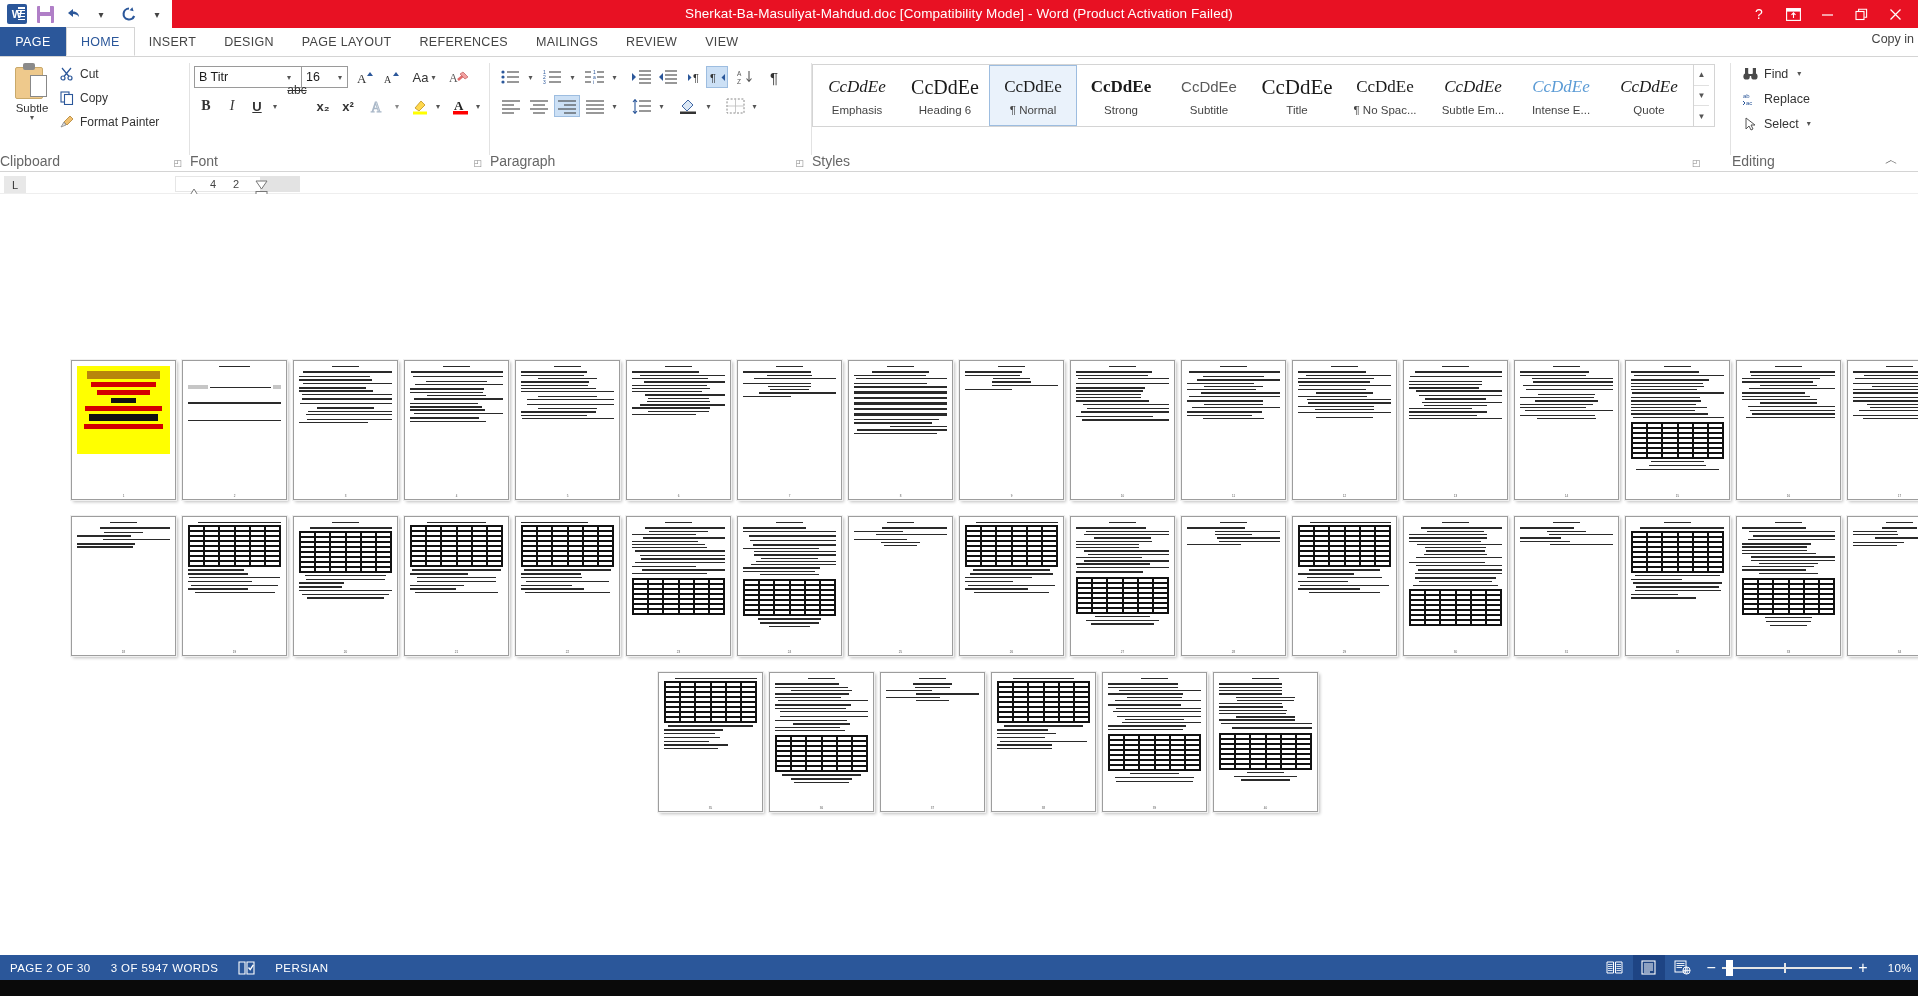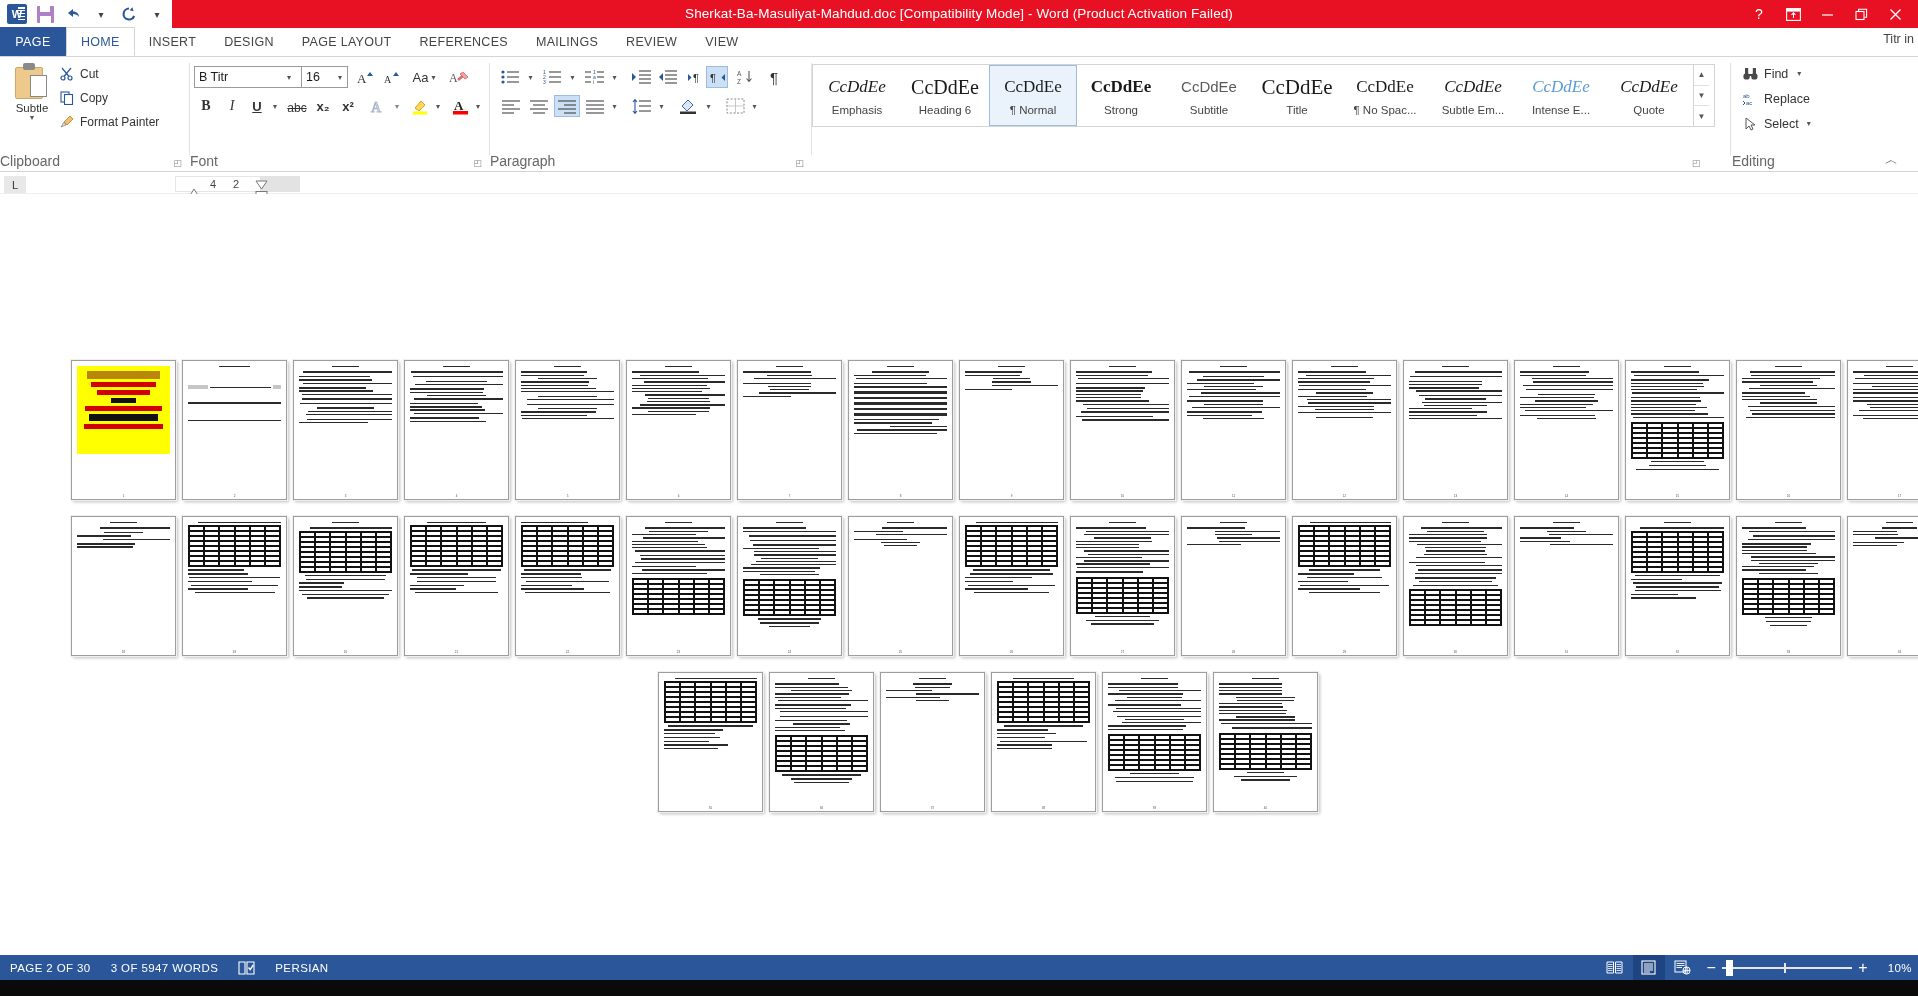--- a/index.html
+++ b/index.html
@@ -256,21 +256,21 @@
   <div class="tab-file">PAGE</div>
   <div class="tab active">HOME</div>
   <div class="tab">INSERT</div>
   <div class="tab">DESIGN</div>
   <div class="tab">PAGE LAYOUT</div>
   <div class="tab">REFERENCES</div>
   <div class="tab">MAILINGS</div>
   <div class="tab">REVIEW</div>
   <div class="tab">VIEW</div>
 </div>
-<div class="signin">Titr in</div>
+<div class="signin">Copy in</div>
 
 <div class="ribbon">
 
   <div class="rgroup" style="left:0;width:190px;">
     <div class="paste-btn">
       <div class="clip-ico">
         <div class="clip-body"></div>
           <div class="clip-top"></div>
           <div class="clip-page"></div>
       </div>
@@ -337,21 +337,21 @@
           <text x="0" y="13" font-size="12" font-family="Liberation Serif, serif" fill="#555">A</text>
           <path d="M9 11 L16 5" stroke="#e06a6a" stroke-width="2.6"></path>
           <path d="M14 3 L19 8 L16 10 L11 5 Z" fill="#f2a0a0" stroke="#c06060" stroke-width=".7"></path>
         </svg>
     </div>
 
     <div class="ricon" style="left:4px;top:38px;width:24px;height:22px;font-weight:bold;font-size:14px;font-family:'Liberation Serif',serif;">B</div>
     <div class="ricon" style="left:30px;top:38px;width:24px;height:22px;font-style:italic;font-size:14px;font-family:'Liberation Serif',serif;">I</div>
     <div class="ricon" style="left:56px;top:38px;width:22px;height:22px;text-decoration:underline;font-size:13px;font-weight:bold;">U</div>
     <div class="ricon" style="left:78px;top:38px;width:14px;height:22px;font-size:8px;color:#555;">▾</div>
-    <div class="ricon" style="left:94px;top:40px;width:26px;height:22px;text-decoration:line-through;font-size:12px;">abc</div>
+    <div class="ricon" style="left:94px;top:22px;width:26px;height:22px;text-decoration:line-through;font-size:12px;">abc</div>
     <div class="ricon" style="left:121px;top:38px;width:24px;height:22px;font-size:13px;font-weight:bold;">x₂</div>
     <div class="ricon" style="left:146px;top:38px;width:24px;height:22px;font-size:13px;font-weight:bold;">x²</div>
     <div class="ricon" style="left:176px;top:38px;width:24px;height:22px;">
       <svg width="18" height="17" viewBox="0 0 18 17">
           <text x="2" y="14" font-size="14" font-family="Liberation Serif, serif" fill="none" stroke="#aab8c8" stroke-width="1">A</text>
         </svg>
     </div>
     <div class="ricon" style="left:200px;top:38px;width:14px;height:22px;font-size:8px;color:#888;">▾</div>
     <div class="ricon" style="left:218px;top:38px;width:24px;height:22px;">
       <svg width="19" height="18" viewBox="0 0 19 18">
@@ -476,20 +476,21 @@
         </svg>
     </div>
     <div class="ricon" style="left:258px;top:38px;width:13px;height:22px;font-size:8px;color:#555;">▾</div>
 
     <div class="glabel">Paragraph</div>
     <div class="dlg" style="right:8px;">◰</div>
     <div class="gsep" style="right:0;"></div>
   </div>
 
   <div class="rgroup" style="left:812px;width:920px;">
+    <div class="glabel" style="width:903px;">Styles</div>
     <div class="dlg" style="left:880px;">◰</div>
     <div class="gsep" style="left:918px;"></div>
   </div>
 
   <div class="rgroup" style="left:1732px;width:178px;">
     <div class="cmd-row" style="left:10px;top:8px;font-size:12.5px;">
       <span class="ic">
         <svg width="15" height="14" viewBox="0 0 15 14">
             <circle cx="3.6" cy="9.4" r="3.2" fill="#4a4a4a"></circle>
             <circle cx="11.4" cy="9.4" r="3.2" fill="#4a4a4a"></circle>

